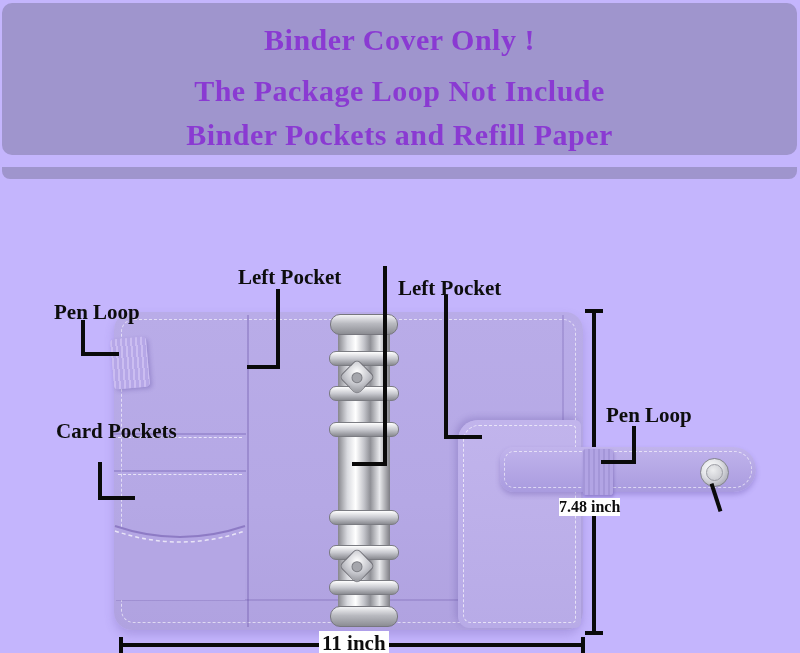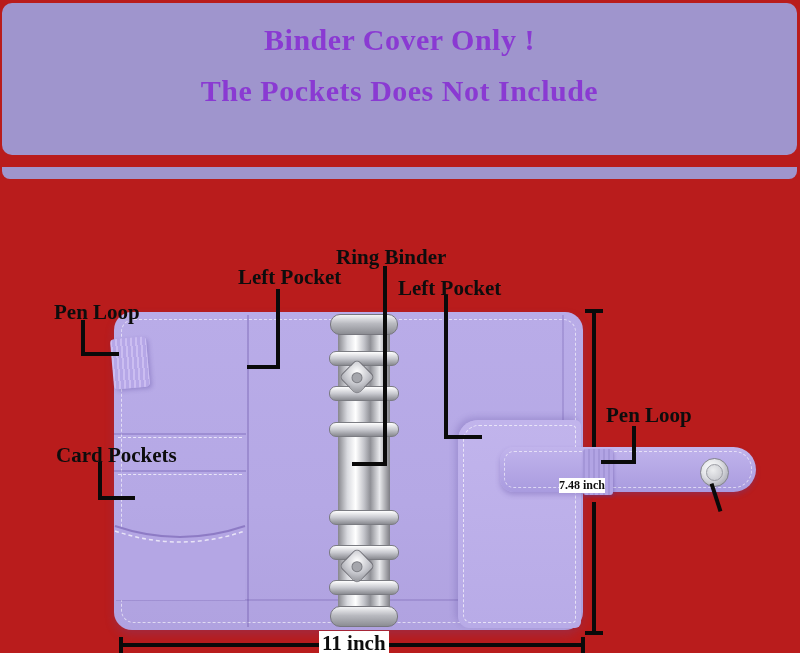--- a/index.html
+++ b/index.html
@@ -1,16 +1,16 @@
 <!DOCTYPE html>
 <html><head>
 <meta charset="utf-8">
 <style>
   html,body{margin:0;padding:0;background:#fff;}
-  .page{position:relative;width:800px;height:653px;background:#b91c1c;overflow:hidden;
+  .page{position:relative;width:800px;height:653px;background:#c4b5fd;overflow:hidden;
         font-family:"Liberation Serif","DejaVu Serif",serif;}
   
   .banner{position:absolute;left:2px;top:3px;width:795px;height:152px;background:#9f95cd;border-radius:10px;}
   .banner-line{position:absolute;left:0;width:100%;text-align:center;color:#8a3ad2;
                font-weight:700;font-size:30px;letter-spacing:.5px;white-space:nowrap;}
   .bl1{top:20px;} .bl2{top:71px;} .bl3{top:115px;}
   .banner-bar{position:absolute;left:2px;top:167px;width:795px;height:12px;background:#9f95cd;border-radius:0 0 8px 8px;}
   
   .cover{position:absolute;left:114px;top:312px;width:469px;height:318px;border-radius:18px;
          background:linear-gradient(180deg,#b9ace8 0%,#b5a8e5 60%,#b0a2e0 100%);
@@ -60,31 +60,32 @@
            box-shadow:1px 2px 3px rgba(80,60,150,.35);}
   .snap{position:absolute;left:700px;top:458px;width:29px;height:29px;border-radius:50%;border:1px solid #83848c;
         background:radial-gradient(circle at 38% 35%,#ffffff,#e3e4e8 40%,#b9bac2 70%,#92939b);
         box-sizing:border-box;display:flex;align-items:center;justify-content:center;}
   .snap-ring{width:15px;height:15px;border-radius:50%;border:1px solid #9b9ca4;
         background:radial-gradient(circle at 40% 35%,#ecedef,#c2c3c9);}
   
   .cl{position:absolute;background:#0a0a0a;}
   .diag{transform:rotate(-18deg);}
   .lbl{position:absolute;color:#0d0d0d;font-weight:700;font-size:21px;white-space:nowrap;}
-  .lbl-sm{font-size:12px;}
+  .lbl-sm{font-size:16px;margin-top:20px;}
   .dim-label-bg{background:#ffffff;padding:0 3px;}
 </style>
 </head>
 <body>
 
 <div class="page">
 
   <div class="banner">
     <div class="banner-line bl1">Binder Cover Only !</div>
-    <div class="banner-line bl2">The Pockets Does Not Include</div>
+    <div class="banner-line bl2">The Package Loop Not Include</div>
+    <div class="banner-line bl3">Binder Pockets and Refill Paper</div>
   </div>
   <div class="banner-bar"></div>
 
   <div class="cover">
     <div class="cover-stitch"></div>
     <div class="seam-v seam-left"></div>
     <div class="seam-v seam-right-edge"></div>
     <div class="seam-h-bottom"></div>
     <div class="card-slot slot1"></div>
     <div class="card-slot-stitch slot1s"></div>
@@ -144,20 +145,19 @@
   <div class="cl" style="left:632px;top:426px;width:4px;height:38px;"></div>
   <div class="cl" style="left:601px;top:460px;width:35px;height:4px;"></div>
   <div class="cl diag" style="left:714px;top:483px;width:4px;height:29px;"></div>
 
   <div class="cl" style="left:119px;top:637px;width:4px;height:16px;"></div>
   <div class="cl" style="left:119px;top:643px;width:466px;height:4px;"></div>
   <div class="cl" style="left:581px;top:637px;width:4px;height:16px;"></div>
 
   <div class="lbl" style="left:54px;top:300px;">Pen Loop</div>
   <div class="lbl" style="left:238px;top:265px;">Left Pocket</div>
-  <div class="lbl" style="left:336px;top:245px;">Ring Binder</div>
   <div class="lbl" style="left:398px;top:276px;">Left Pocket</div>
-  <div class="lbl" style="left:56px;top:443px;font-family:Liberation Serif, serif;">Card Pockets</div>
+  <div class="lbl" style="left:56px;top:419px;font-family:Liberation Serif, serif;">Card Pockets</div>
   <div class="lbl" style="left:606px;top:403px;">Pen Loop</div>
   <div class="lbl lbl-sm" style="left:559px;top:478px;background:#ffffff;">7.48 inch</div>
   <div class="lbl dim-label-bg" style="left:319px;top:631px;">11 inch</div>
 
 </div>
 
 </body></html>

